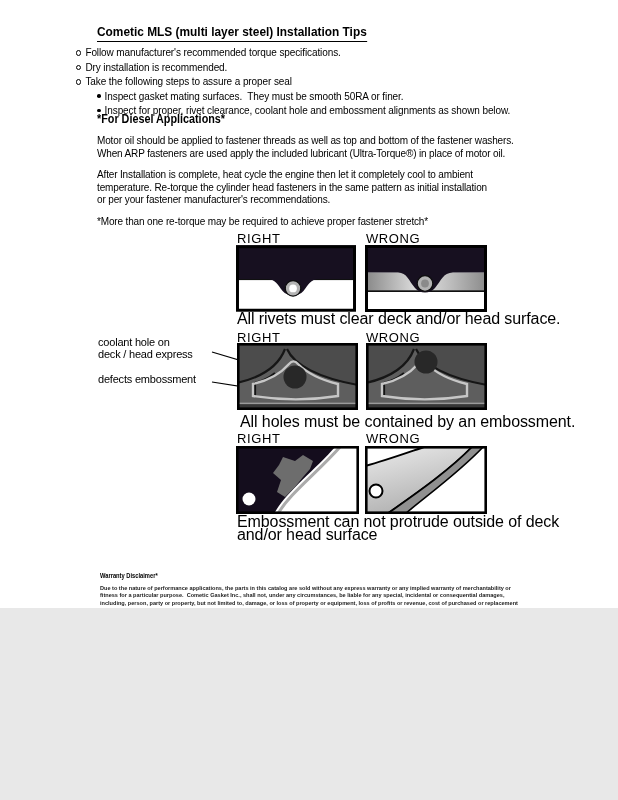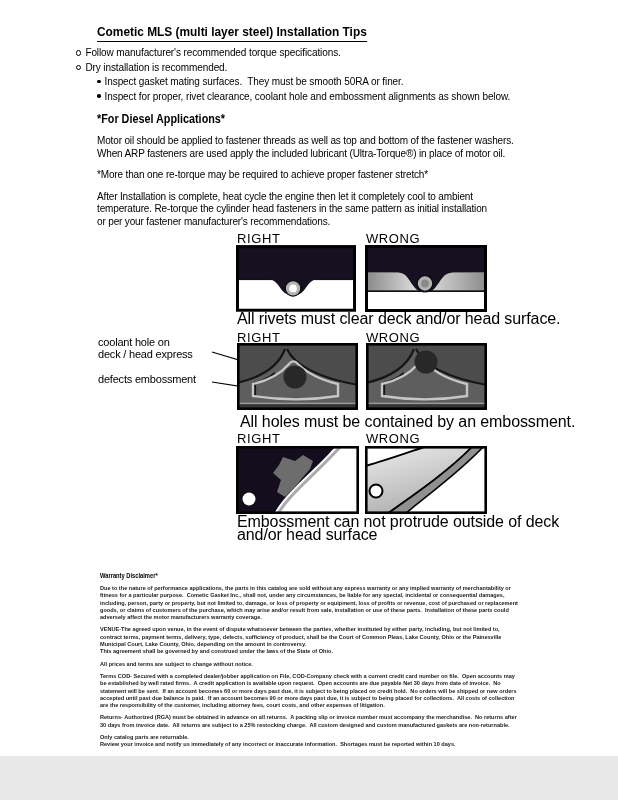--- a/index.html
+++ b/index.html
@@ -1,17 +1,17 @@
 <!DOCTYPE html>
 <html style="--ink: #000000; --head-dark: #171020; --deck-gray: #9e9e9e; --panel-gray: #4c4c4c; --mound-gray: #5e5e5e; --emboss-line: #c6c6c6; --hole-dark: #282828; --band-dark: #140d1d; --patch-gray: #6d6d6d; --stripe-gray: #909090;"><head>
 <meta charset="utf-8">
 <style>
   html,body{margin:0;padding:0;background:#e8e8e8;}
   .page{
-    position:relative;width:618px;height:756px;background:#ffffff;
+    position:relative;width:618px;height:608px;background:#ffffff;
     font-family:"Liberation Sans", sans-serif;color:#000;overflow:hidden;
   }
   .abs{position:absolute;}
   
   .title{
     left:97px;top:24px;font-size:13.5px;font-weight:bold;
     border-bottom:1.6px solid #000;padding-bottom:2px;white-space:pre;
     transform:scaleX(0.88);transform-origin:left top;margin:0;
   }
   
@@ -49,43 +49,47 @@
 
   <div class="abs bullets">
     <div class="bullet">
       <span class="marker ring"></span>
       <span>Follow manufacturer's recommended torque specifications.</span>
     </div>
     <div class="bullet">
       <span class="marker ring"></span>
       <span>Dry installation is recommended.</span>
     </div>
+    <div class="bullet">
+      <span class="marker ring"></span>
+      <span>Take the following steps to assure a proper seal</span>
+    </div>
     <div class="bullet sub">
       <span class="marker dot"></span>
       <span>Inspect gasket mating surfaces.  They must be smooth 50RA or finer.</span>
     </div>
     <div class="bullet sub">
       <span class="marker dot"></span>
       <span>Inspect for proper, rivet clearance, coolant hole and embossment alignments as shown below.</span>
     </div>
   </div>
 
   <div class="abs diesel">
     <div class="diesel-heading">*For Diesel Applications*</div>
     <div class="para">
         <div>Motor oil should be applied to fastener threads as well as top and bottom of the fastener washers.</div>
         <div>When ARP fasteners are used apply the included lubricant (Ultra-Torque®) in place of motor oil.</div>
       </div>
     <div class="para">
-        <div>*More than one re-torque may be required to achieve proper fastener stretch*</div>
-      </div>
-    <div class="para">
         <div>After Installation is complete, heat cycle the engine then let it completely cool to ambient</div>
         <div>temperature. Re-torque the cylinder head fasteners in the same pattern as initial installation</div>
         <div>or per your fastener manufacturer's recommendations.</div>
+      </div>
+    <div class="para">
+        <div>*More than one re-torque may be required to achieve proper fastener stretch*</div>
       </div>
   </div>
 
   <div class="abs dg-label" style="left:237px;top:231px;">RIGHT</div>
   <div class="abs dg-label" style="left:366px;top:231px;">WRONG</div>
 
   <svg class="abs dgbox" style="left:236px;top:245px;" width="120" height="67" viewBox="0 0 121 67">
     <rect width="121" height="67" fill="#fff"></rect>
     <polygon points="2,26 46,34 2,34" fill="var(--deck-gray)"></polygon>
     <polygon points="119,26 75,34 119,34" fill="var(--deck-gray)"></polygon>

